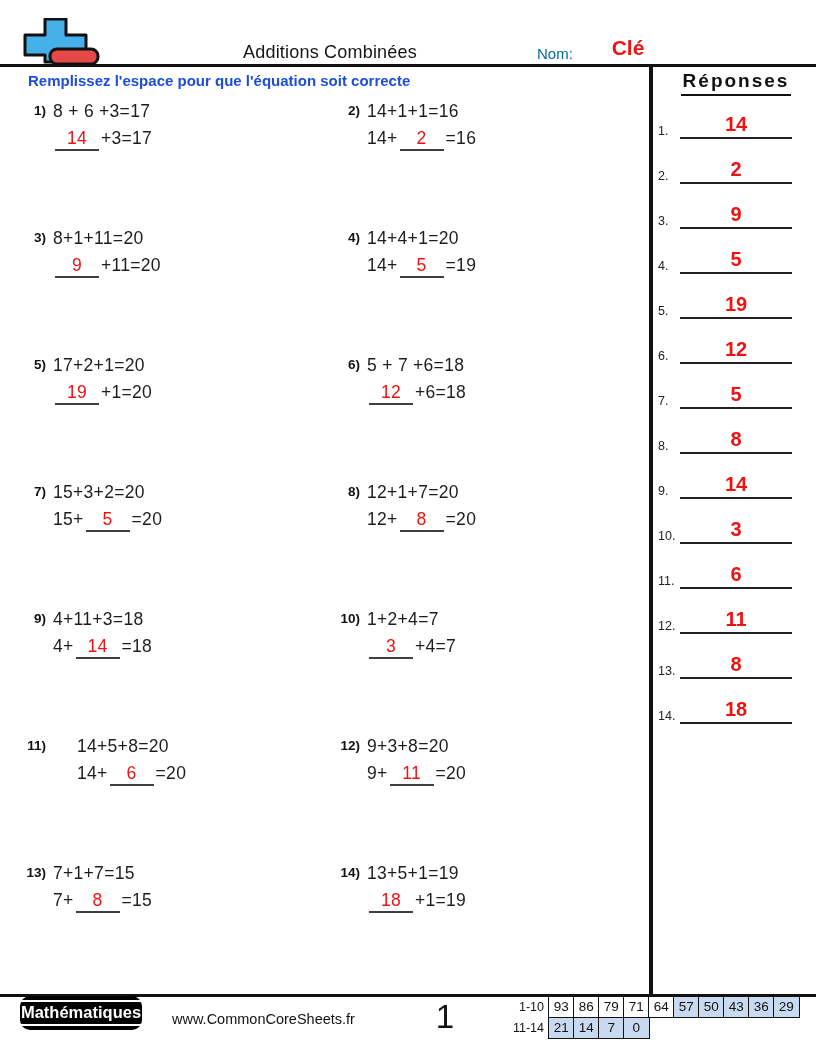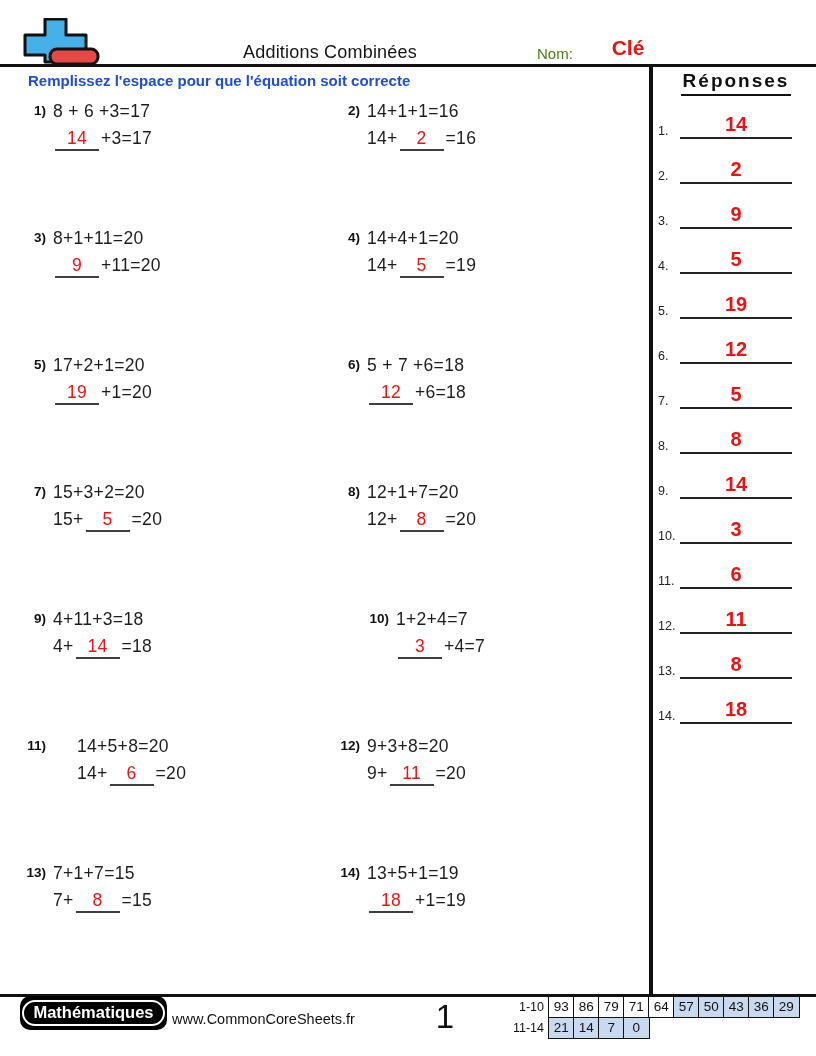--- a/index.html
+++ b/index.html
@@ -5,21 +5,21 @@
   * { margin:0; padding:0; box-sizing:border-box; }
   html,body { background:#e8e8e8; }
   body { font-family:"Liberation Sans","DejaVu Sans",sans-serif; }
   .page { position:relative; width:816px; height:1056px; background:#fff; margin:0 auto;
           overflow:hidden; color:#1a1a1a; }
 
   
   .logo { position:absolute; left:22px; top:18px; width:80px; height:50px; }
   .ws-title { position:absolute; left:160px; top:42px; width:340px; text-align:center;
               font-size:18px; font-weight:500; letter-spacing:.2px; color:#151515; }
-  .nom-label { position:absolute; left:537px; top:45px; font-size:15px; color:#4d7c0f; }
+  .nom-label { position:absolute; left:537px; top:45px; font-size:15px; color:#0369a1; }
   .cle-value { position:absolute; left:598px; top:36px; width:60px; text-align:center;
                font-size:21px; font-weight:700; color:var(--red,#ee1212); }
   .header-rule { position:absolute; left:0; top:64px; width:816px; height:3px; background:#111; }
   .instruction { position:absolute; left:28px; top:72px; font-size:15px; font-weight:700; color:#1d4ed8; }
 
   
   .vdivider { position:absolute; left:649px; top:67px; height:928px; width:3px;
               border-left:2.5px solid #111; border-right:2.5px solid #111; background:#fff; }
 
   
@@ -39,21 +39,21 @@
                      border-bottom:2.5px solid #111; padding:0 2px 2px 2px; color:#111; }
   .answer-row { position:absolute; left:656px; width:140px; height:28px; }
   .a-num { position:absolute; left:2px; bottom:1px; font-size:12.5px; color:#222; }
   .a-line { position:absolute; left:24px; right:4px; bottom:0; height:28px;
             border-bottom:2px solid #222; text-align:center; }
   .a-val { position:absolute; left:0; right:0; bottom:1px; font-size:20px; font-weight:700;
            color:var(--red,#ee1212); }
 
   
   .footer-rule { position:absolute; left:0; top:994px; width:816px; height:2.5px; background:#111; }
-  .badge { position:absolute; left:20px; top:996px; width:147px; height:34px; background:#000;
+  .badge { position:absolute; left:20px; top:996px; width:122px; height:34px; background:#000;
            border-radius:10px; display:flex; align-items:center; justify-content:center; }
   .badge-inner { display:inline-block; border:2.5px solid #fff; border-radius:16px;
                  padding:1px 9px 2px 9px; color:#fff; font-size:16.5px; font-weight:700; }
   .site-url { position:absolute; left:172px; top:1011px; font-size:14.5px; color:#111; }
   .page-num { position:absolute; left:430px; top:998px; width:30px; text-align:center;
               font-size:33px; font-weight:400; color:#111; }
   .score-table { position:absolute; left:486px; top:996px; }
   .score-row { display:flex; height:22px; }
   .score-row + .score-row { margin-top:-1.5px; }
   .score-label { width:62px; text-align:right; padding-right:4px; font-size:12.5px;
@@ -139,21 +139,21 @@
       <div class="p-line2"><span>12+</span><span class="blank">8</span><span>=20</span></div>
     </span>
   </div>
       <div class="problem" style="top: 609px; left: 20px;">
     <span class="p-num">9)</span>
     <span class="p-body">
       <div class="p-line1">4+11+3=18</div>
       <div class="p-line2"><span>4+</span><span class="blank">14</span><span>=18</span></div>
     </span>
   </div>
-      <div class="problem" style="top: 609px; left: 334px; margin-left: 29px;">
+      <div class="problem" style="top: 609px; left: 334px;">
     <span class="p-num">10)</span>
     <span class="p-body">
       <div class="p-line1">1+2+4=7</div>
       <div class="p-line2"><span></span><span class="blank">3</span><span>+4=7</span></div>
     </span>
   </div>
       <div class="problem" style="top: 736px; left: 20px; gap: 24px;">
     <span class="p-num">11)</span>
     <span class="p-body">
       <div class="p-line1">14+5+8=20</div>

